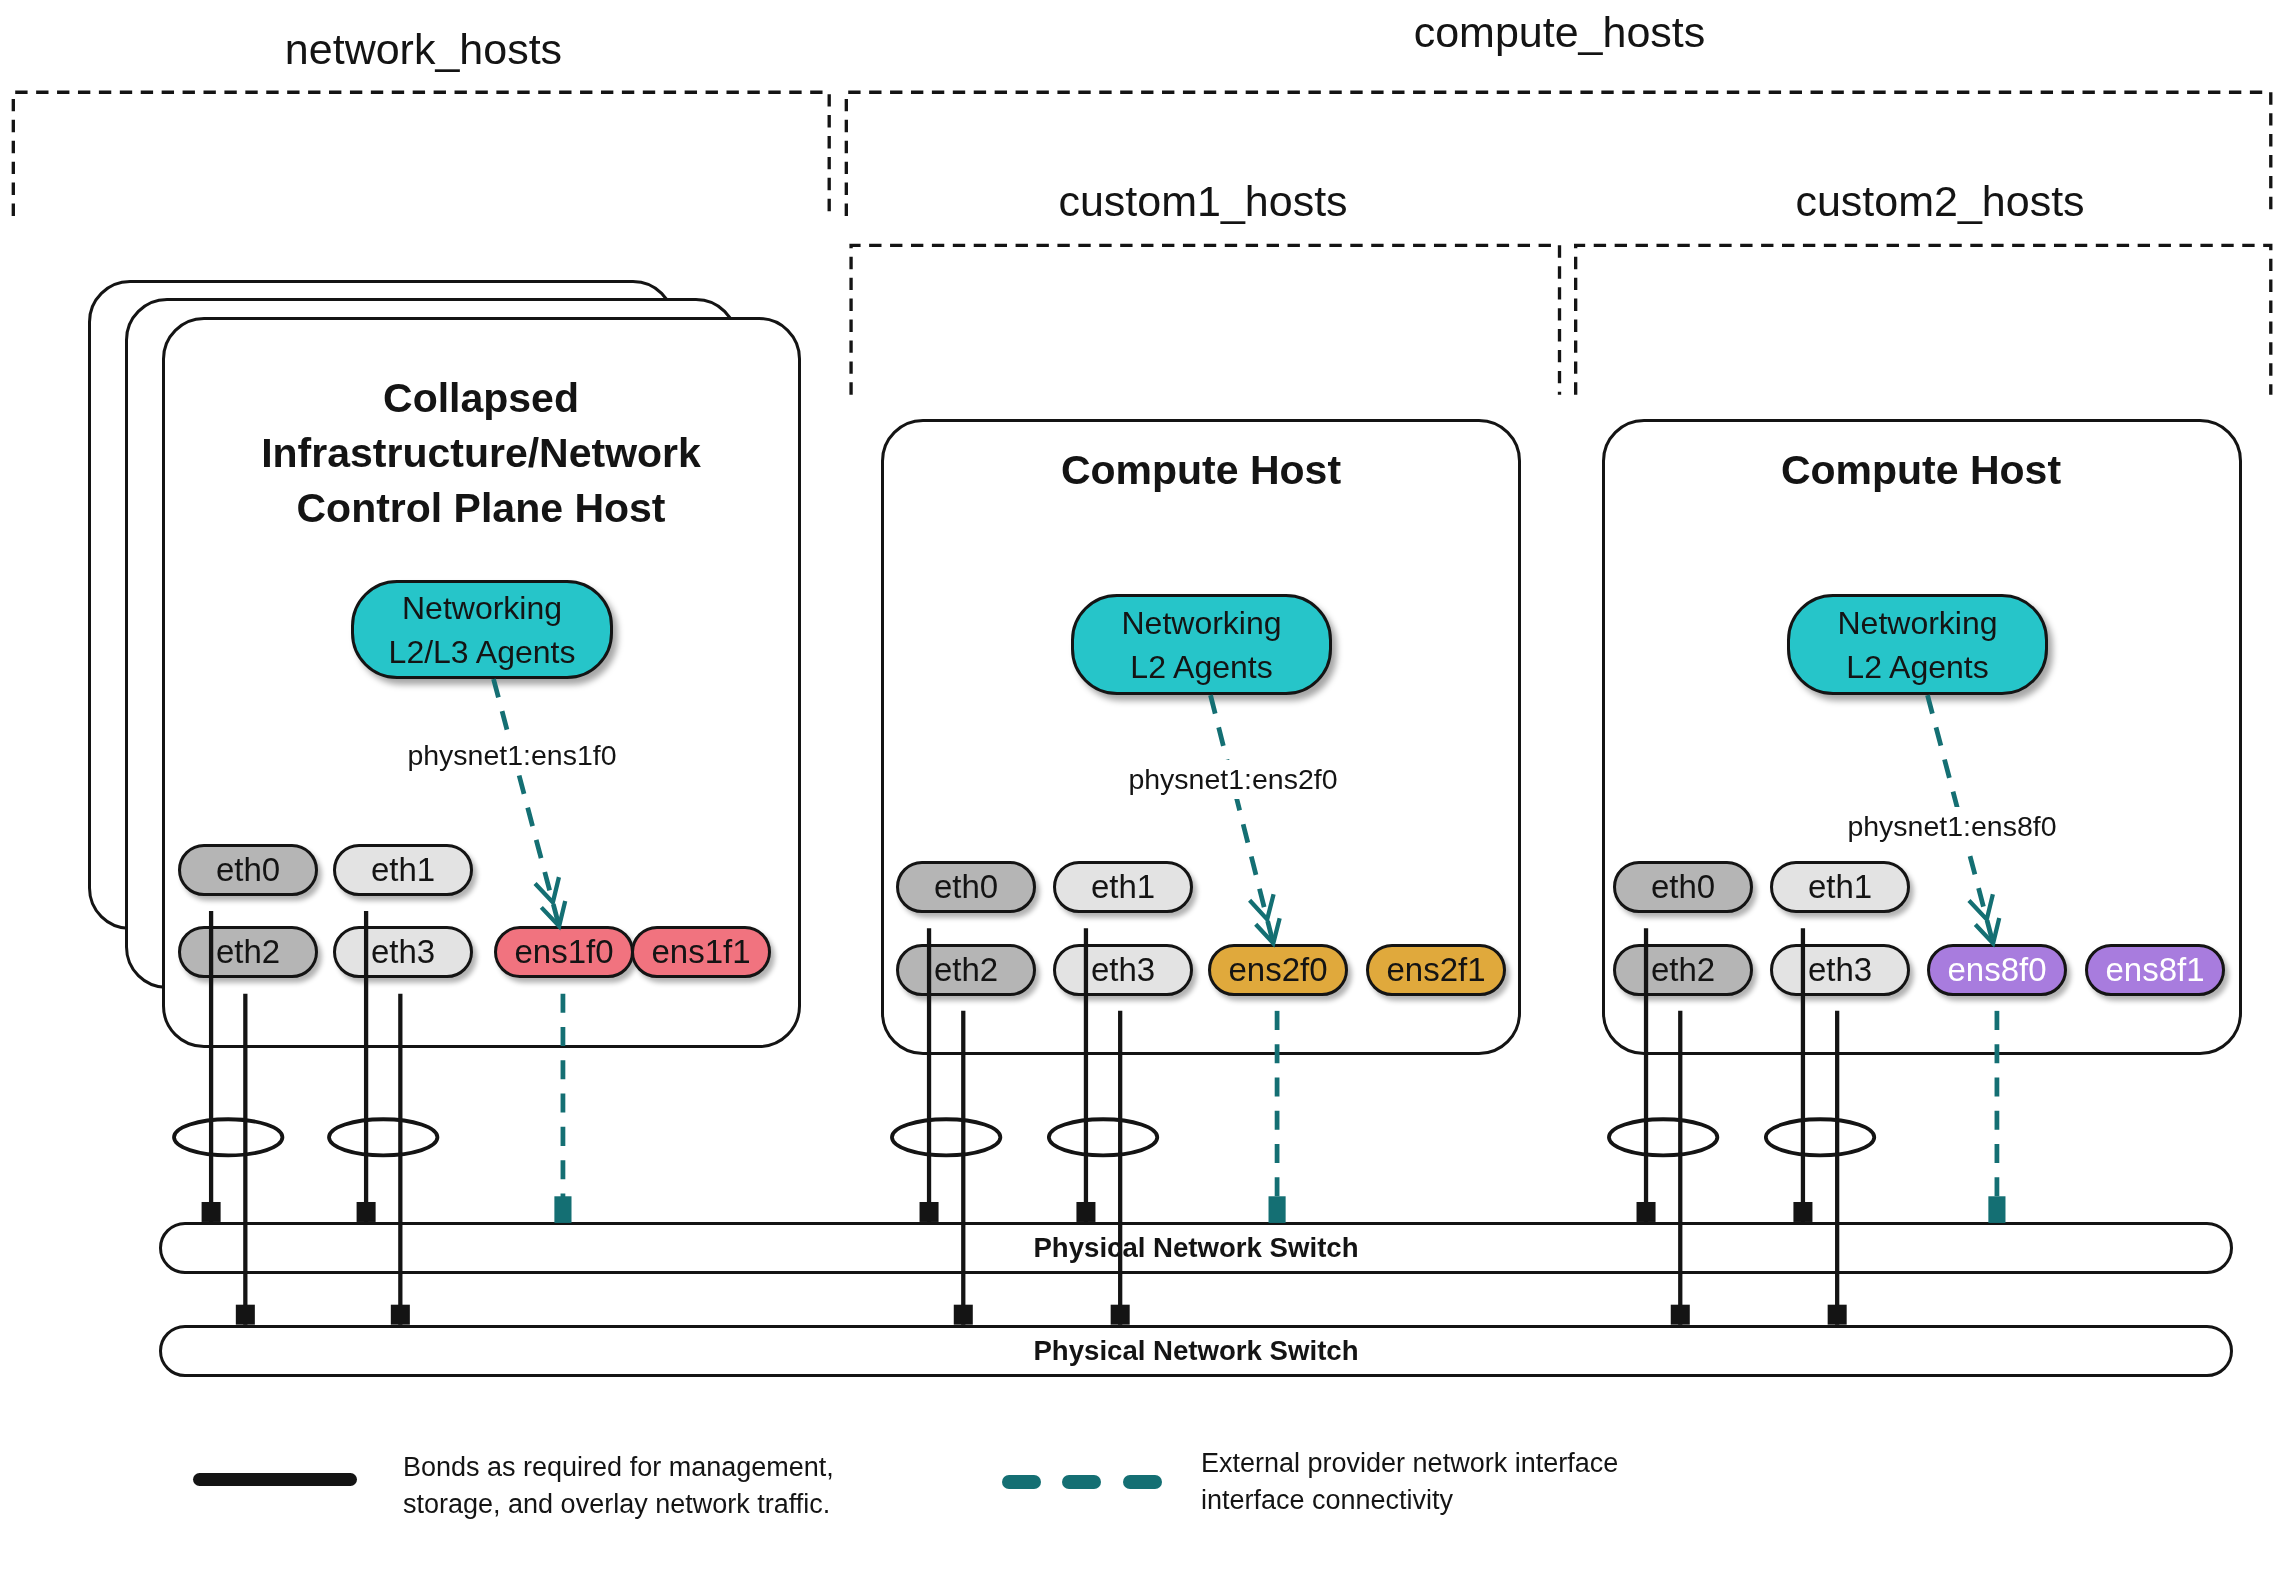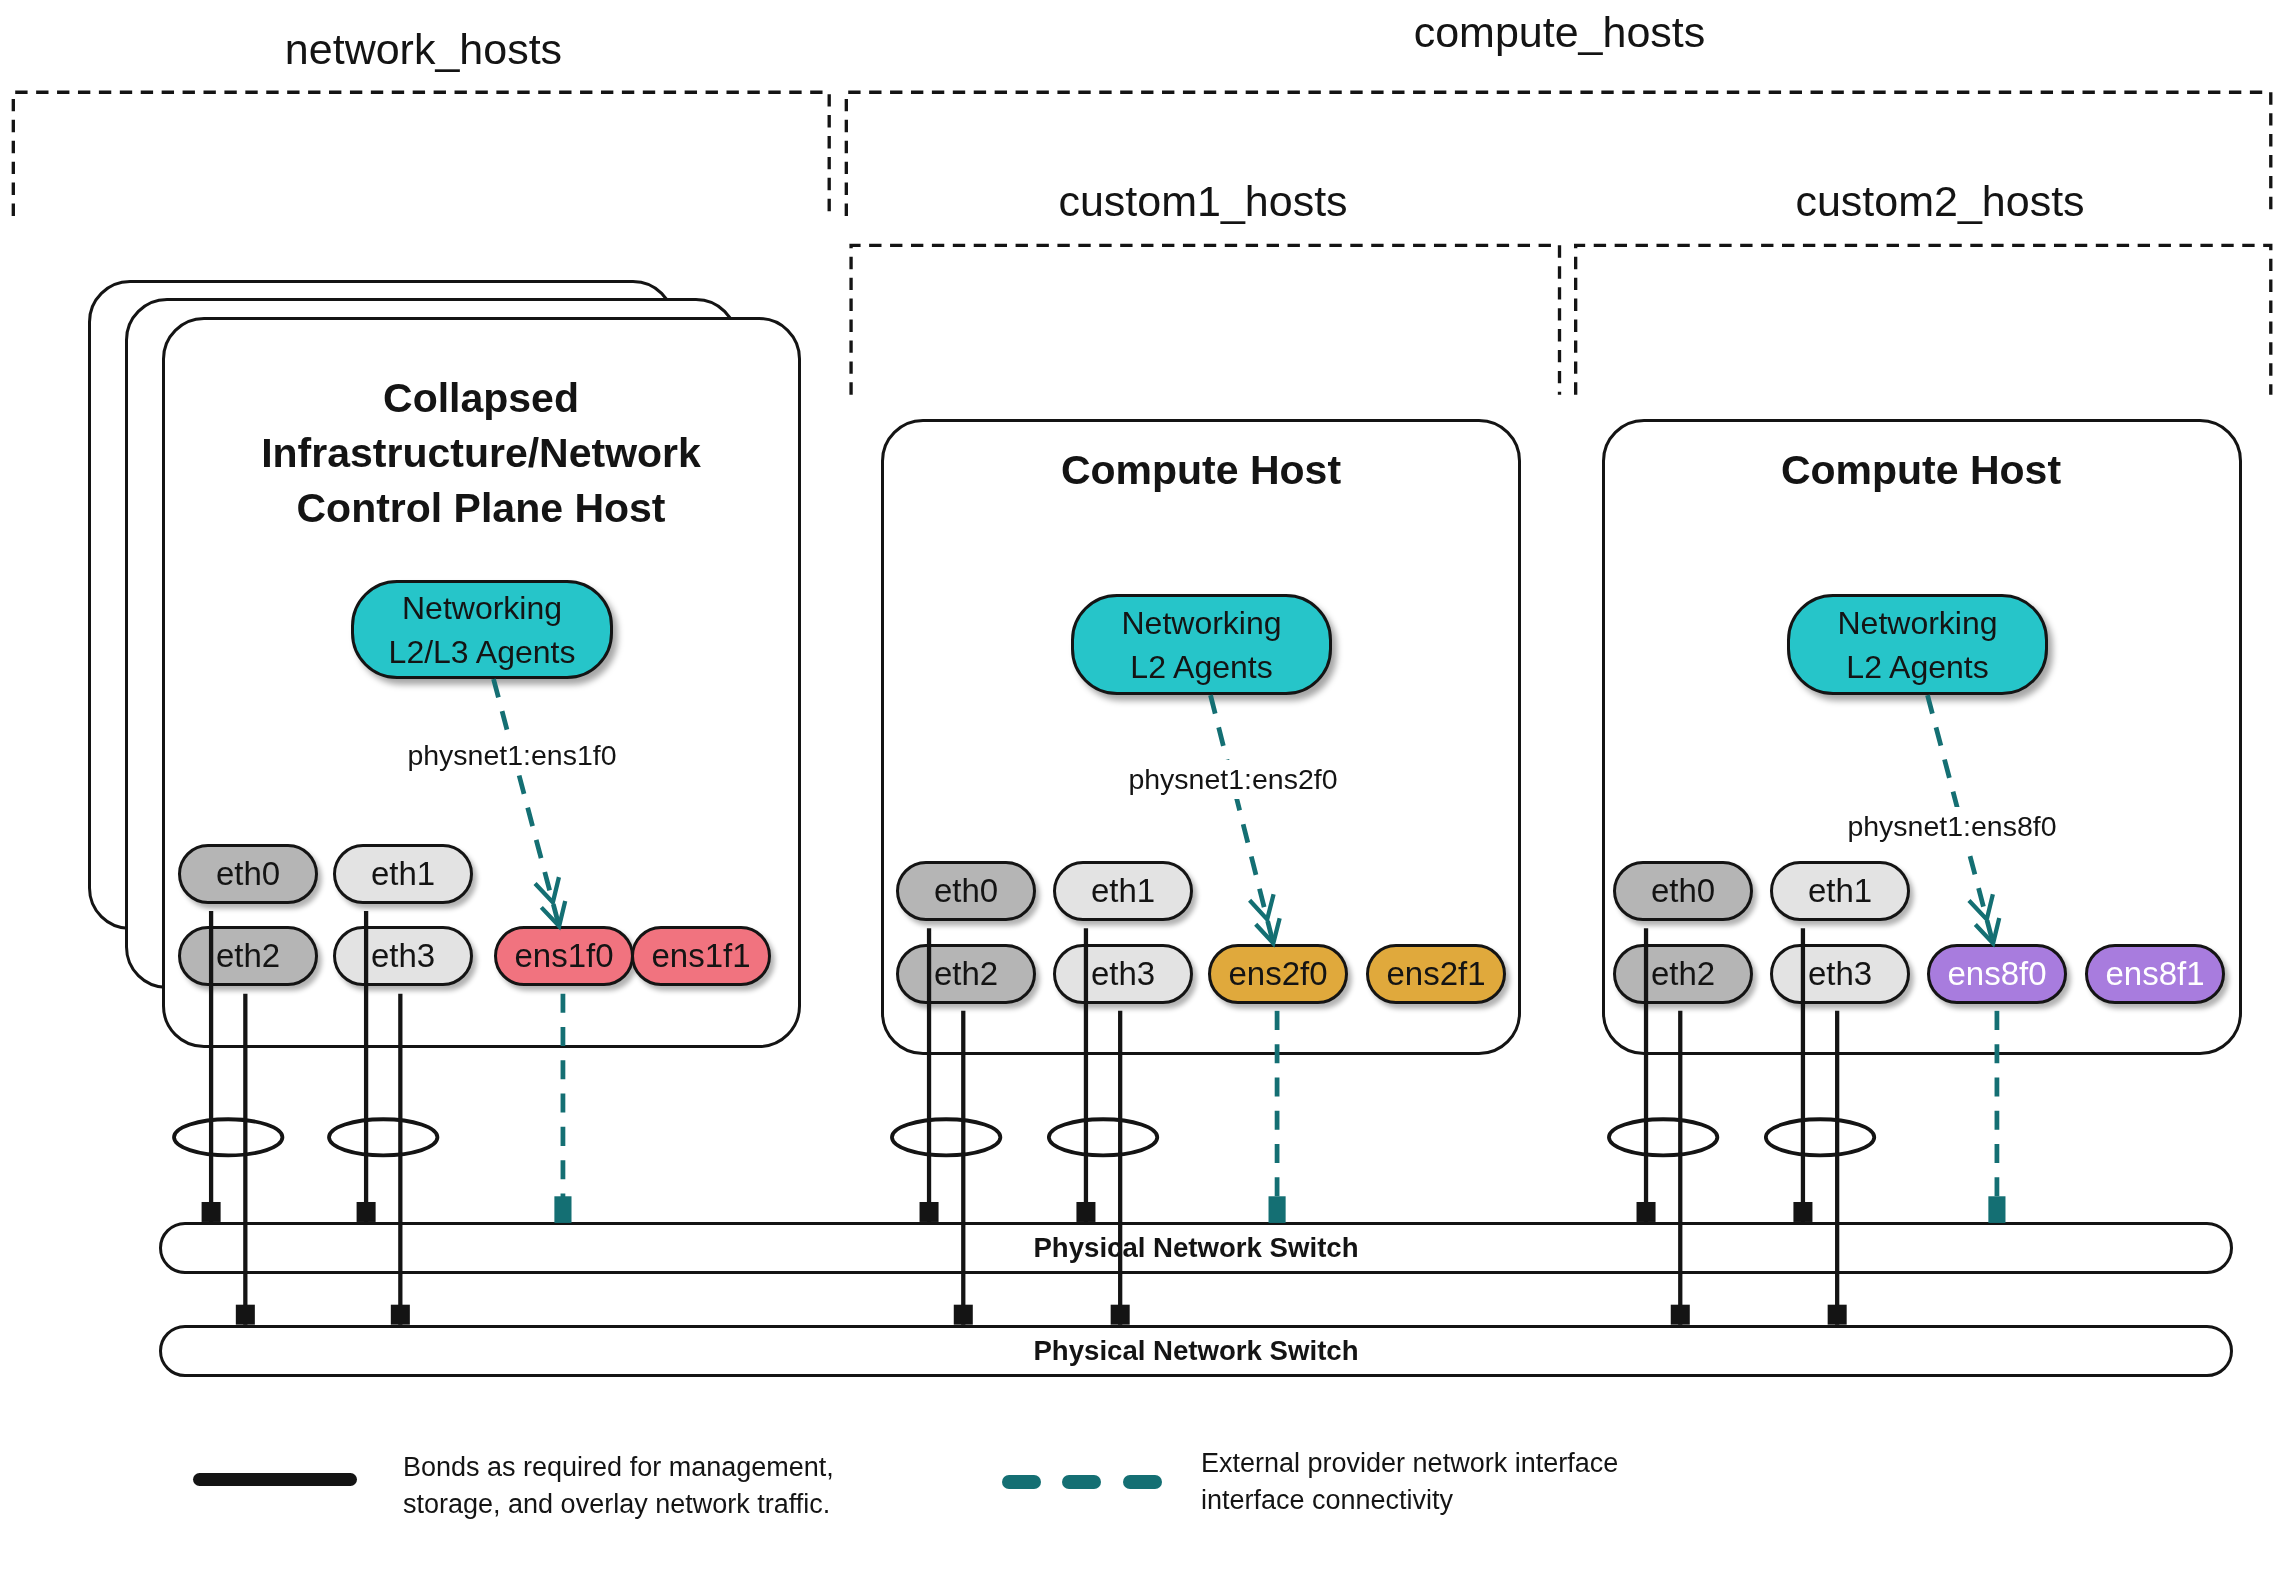--- a/index.html
+++ b/index.html
@@ -12,21 +12,21 @@
 
   .host-title{position:absolute;font-weight:700;font-size:41px;line-height:55px;text-align:center;z-index:20;}
 
   .agent{position:absolute;background:#26C5C9;border:3.8px solid #141414;border-radius:46px;
          display:flex;flex-direction:column;align-items:center;justify-content:center;
          font-size:32px;line-height:44px;z-index:20;box-shadow:4.8px 5.7px 6.7px rgba(0,0,0,.35);box-sizing:border-box;}
 
   .physnet{position:absolute;font-size:28.5px;background:#ffffff;padding:2.9px 9.5px;
            transform:translateX(-50%);z-index:60;white-space:nowrap;}
 
-  .pill{position:absolute;width:140px;height:60px;border:3.8px solid #141414;border-radius:35px;
+  .pill{position:absolute;width:140px;height:52px;border:3.8px solid #141414;border-radius:35px;
         display:flex;align-items:center;justify-content:center;font-size:33px;z-index:40;
         box-shadow:3.8px 4.8px 5.7px rgba(0,0,0,.30);box-sizing:border-box;}
   .c-gdark{background:#B5B5B5;}
   .c-glight{background:#E3E3E3;}
   .c-pink{background:#F1737F;}
   .c-gold{background:#E0A93C;}
   .c-purple{background:#A87CDE;color:#ffffff;}
 
   .switchbar{position:absolute;left:159px;width:2074px;height:52px;background:#fff;
              border:3.8px solid #141414;border-radius:27.6px;display:flex;align-items:center;justify-content:center;

